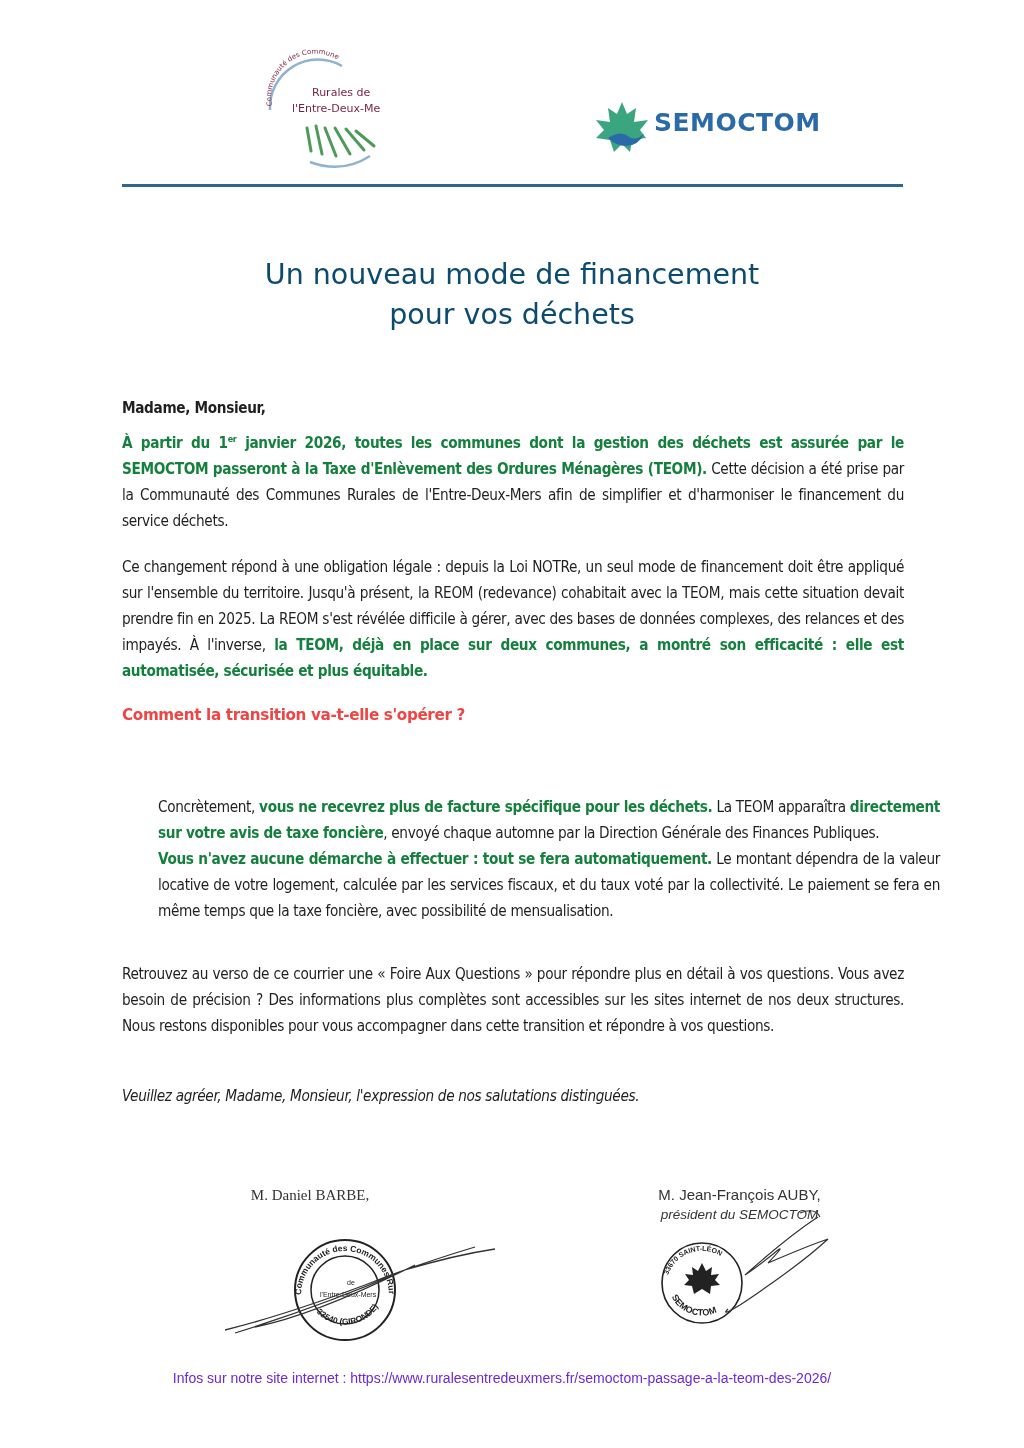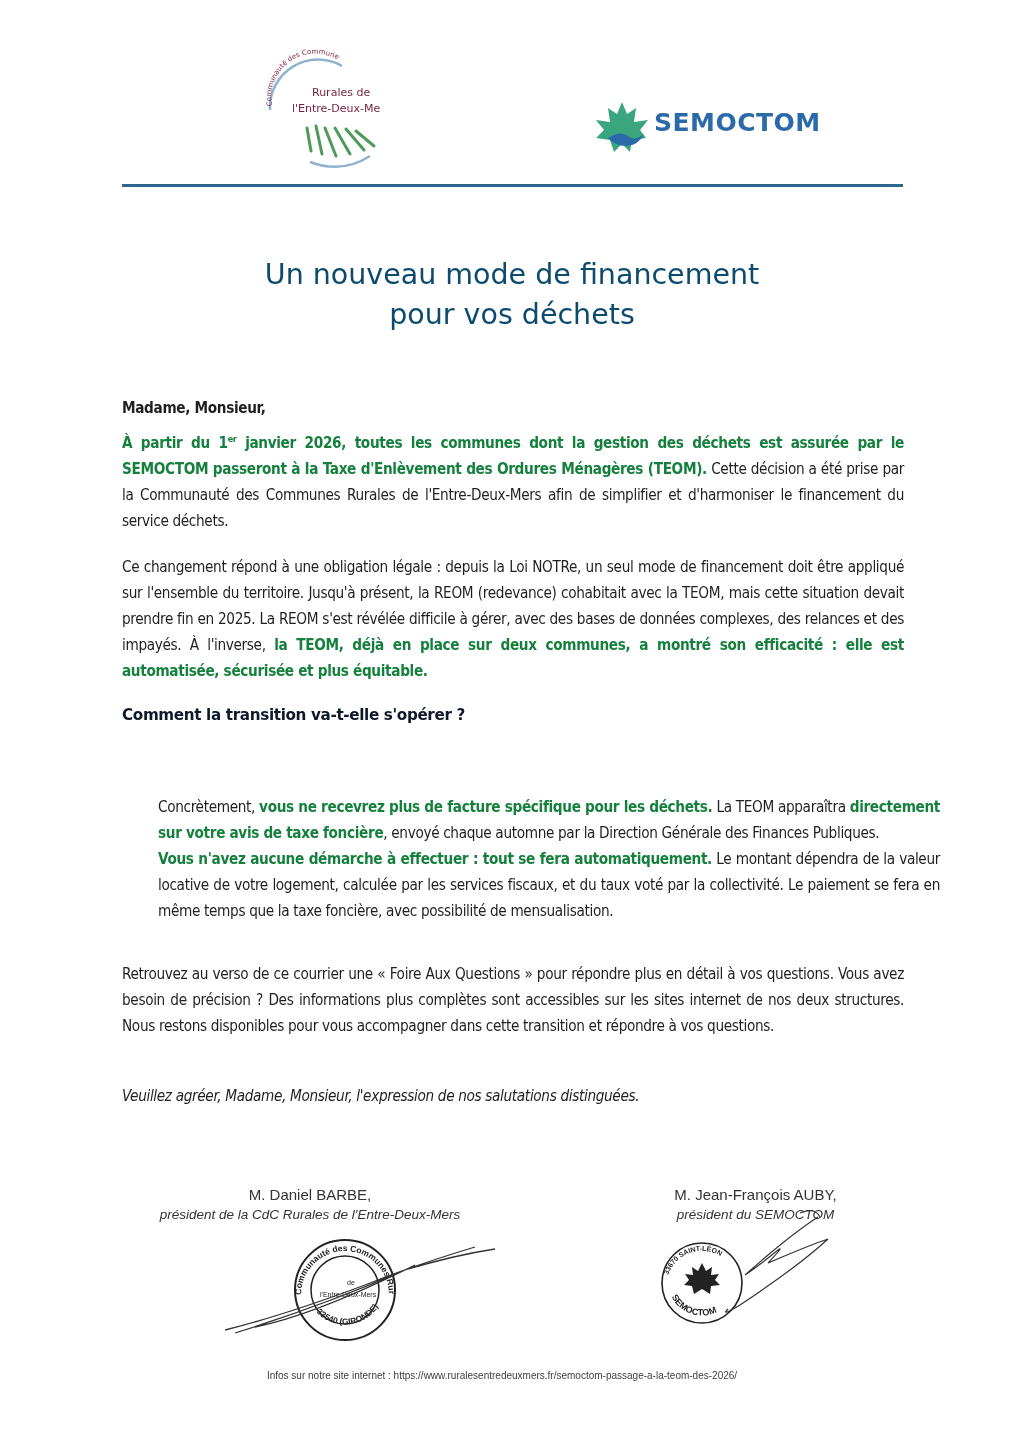--- a/index.html
+++ b/index.html
@@ -8,31 +8,31 @@
   .rule { left:122px; top:184px; width:781px; height:3px; background:#2f6690; }
   .logo-left { left:250px; top:48px; width:130px; height:124px; }
   .logo-right { left:594px; top:100px; width:240px; height:56px; }
   .semo-text { position:absolute; left:60px; top:8px; font-family:"DejaVu Sans", sans-serif; font-weight:bold; font-size:25px; color:#2b6aa8; letter-spacing:0.5px; }
   .title { left:0; width:1024px; top:255px; text-align:center; font-family:"DejaVu Sans", sans-serif; font-size:28.5px; line-height:40px; color:#0c4a6e; }
   .body-text { left:122px; width:782px; font-size:15.2px; line-height:26px; text-align:justify; color:#1f1f1f; font-family:"DejaVu Sans Condensed","DejaVu Sans", sans-serif; letter-spacing:-0.35px; }
   .body-text b { color:#15803d; }
   .salutation { top:395px; font-weight:bold; }
   .p1 { top:426px; }
   .p2 { top:554px; }
-  .section-h { left:122px; top:706px; font-size:15.2px; font-weight:bold; color:#0f172a; letter-spacing:-0.35px; }
+  .section-h { left:122px; top:706px; font-size:15.2px; font-weight:bold; color:#ef4444; letter-spacing:-0.35px; }
   .p3 { top:794px;margin-left:36px; }
   .p4 { top:961px; }
   .p5 { top:1083px;font-style:italic; }
-  .sig-left { left:130px; top:1185px; width:360px; text-align:center; font-family:Liberation Sans, sans-serif; }
-  .sig-right { left:628px; top:1185px; width:255px; text-align:center; font-family:"Liberation Sans", sans-serif; }
+  .sig-left { left:130px; top:1185px; width:360px; text-align:center; font-family:Liberation Serif, serif; }
+  .sig-right { left:612px; top:1185px; width:255px; text-align:center; font-family:"Liberation Sans", sans-serif; }
   .sig-name { font-size:15px; color:#333; line-height:20px; }
   .sig-role { font-size:13.5px; font-style:italic; color:#333; line-height:20px; }
   .stamp-left { left:225px; top:1235px; width:280px; height:110px; }
   .stamp-right { left:650px; top:1205px; width:200px; height:120px; }
-  .footer { left:0; width:1004px; top:1370px; text-align:center; font-size:10px; color:#404040; font-family:"Liberation Sans", sans-serif; }
+  .footer { left:0; width:1004px; top:1370px; text-align:center; font-size:14px; color:#6d28d9; font-family:"Liberation Sans", sans-serif; }
   sup { font-size:9px; }
 </style>
 </head>
 <body>
 
 <div class="abs logo-left">
   <svg width="130" height="124" viewBox="0 0 130 124">
     <path d="M20 62 A48 48 0 0 1 92 18" fill="none" stroke="#8fb3cf" stroke-width="2.5"></path>
     <path id="arcpath" d="M22 58 A44 44 0 0 1 88 12" fill="none"></path>
     <text font-size="7" fill="#7a1f3d" font-family="DejaVu Sans, sans-serif">
@@ -82,21 +82,20 @@
 <div class="abs body-text p3">
   <span>Concrètement, </span><b>vous ne recevrez plus de facture spécifique pour les déchets.</b><span> La TEOM apparaîtra </span><b>directement sur votre avis de taxe foncière</b><span>, envoyé chaque automne par la Direction Générale des Finances Publiques.</span><br><b>Vous n'avez aucune démarche à effectuer : tout se fera automatiquement.</b><span> Le montant dépendra de la valeur locative de votre logement, calculée par les services fiscaux, et du taux voté par la collectivité. Le paiement se fera en même temps que la taxe foncière, avec possibilité de mensualisation.</span>
 </div>
 
 <div class="abs body-text p4">Retrouvez au verso de ce courrier une « Foire Aux Questions » pour répondre plus en détail à vos questions. Vous avez besoin de précision ? Des informations plus complètes sont accessibles sur les sites internet de nos deux structures. Nous restons disponibles pour vous accompagner dans cette transition et répondre à vos questions.</div>
 
 <div class="abs body-text p5">Veuillez agréer, Madame, Monsieur, l'expression de nos salutations distinguées.</div>
 
 <div class="abs sig-left">
   <div class="sig-name">M. Daniel BARBE,</div>
-  <div class="sig-role">président de la CdC Rurales de l'Entre-Deux-Mers</div>
 </div>
 <div class="abs stamp-left">
   <svg width="280" height="110" viewBox="0 0 280 110">
     <circle cx="120" cy="55" r="50" fill="none" stroke="#222" stroke-width="2"></circle>
     <circle cx="120" cy="55" r="34" fill="none" stroke="#222" stroke-width="1.5"></circle>
     <path id="stampArcL" d="M76 60 A44 44 0 0 1 164 60" fill="none"></path>
     <text font-size="8.5" font-weight="bold" fill="#222" font-family="Liberation Sans, sans-serif"><textPath href="#stampArcL">Communauté des Communes Rurales</textPath></text>
     <path id="stampArcL2" d="M82 62 A40 40 0 0 0 158 62" fill="none"></path>
     <text font-size="8.5" font-weight="bold" fill="#222" font-family="Liberation Sans, sans-serif"><textPath href="#stampArcL2" startOffset="18">33540 (GIRONDE)</textPath></text>
     <text x="122" y="50" font-size="7" fill="#222" font-family="Liberation Sans, sans-serif">de</text>

